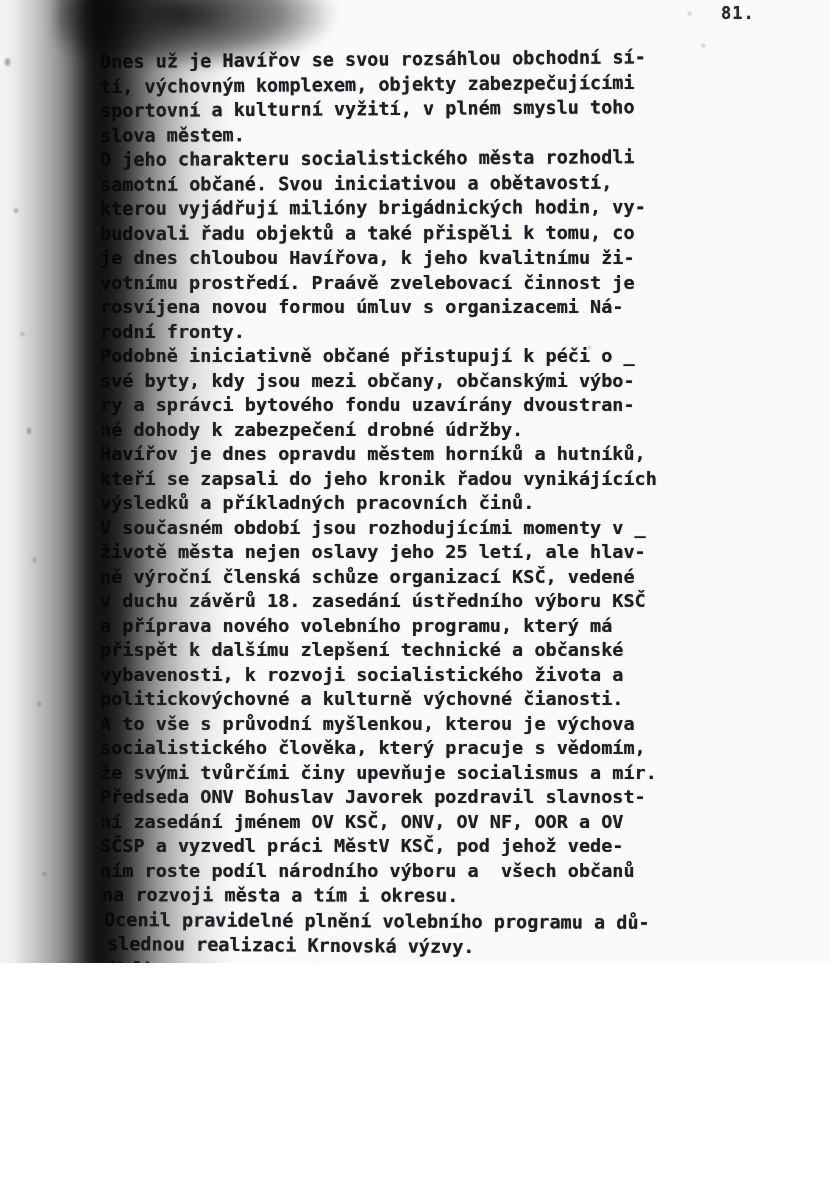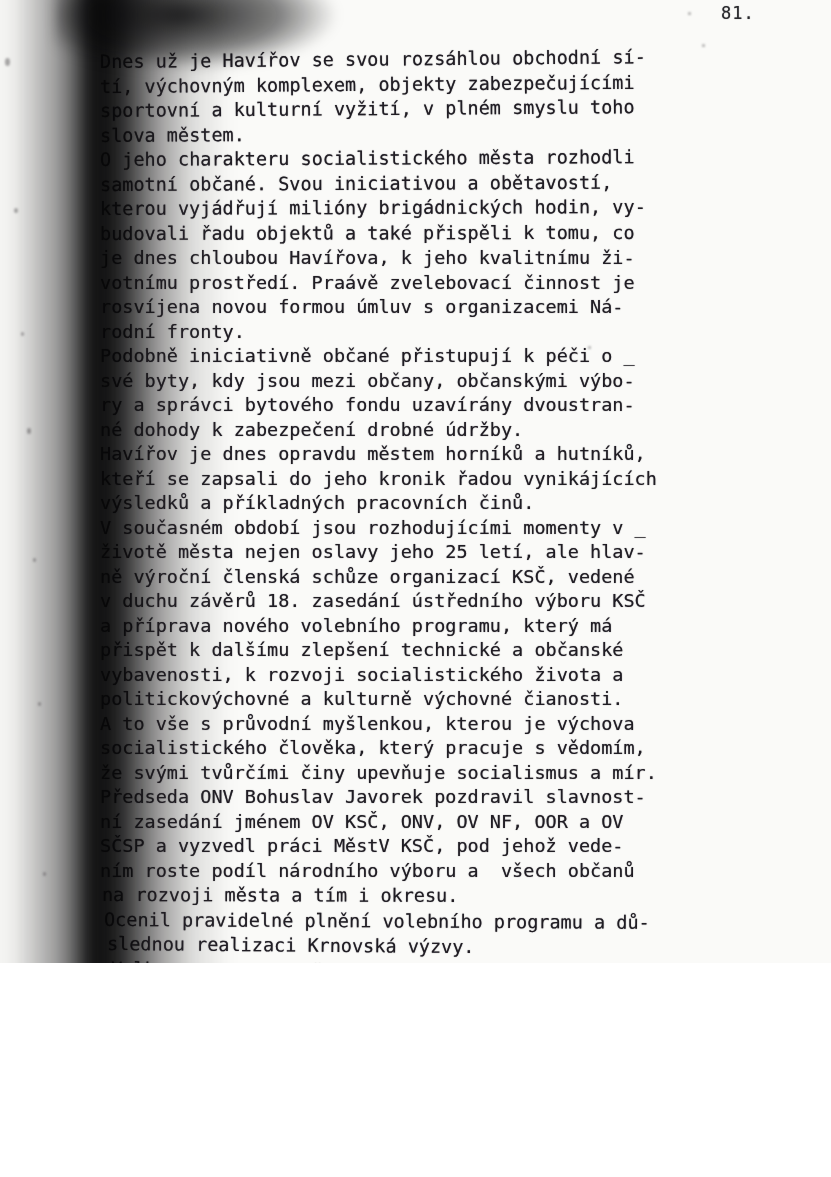--- a/index.html
+++ b/index.html
@@ -1,19 +1,20 @@
 <!DOCTYPE html>
 <html><head>
 <meta charset="utf-8">
 <style>
   html,body { margin:0; padding:0; background:#ffffff; }
   .scan {
     position:relative; width:831px; height:963px;
     background:#fafaf8; overflow:hidden;
     font-family:"DejaVu Sans Mono", monospace;
+    font-weight:bold;
   }
   .page-number {
     position:absolute; left:721px; top:3px;
     font-size:17px; color:#29292d; letter-spacing:1px;
     text-shadow:0 0 1px rgba(40,40,45,0.6);
   }
   .text-block {
     position:absolute; left:100px; top:50px; width:610px;
     color:#201d24; font-size:18.5px;
   }

